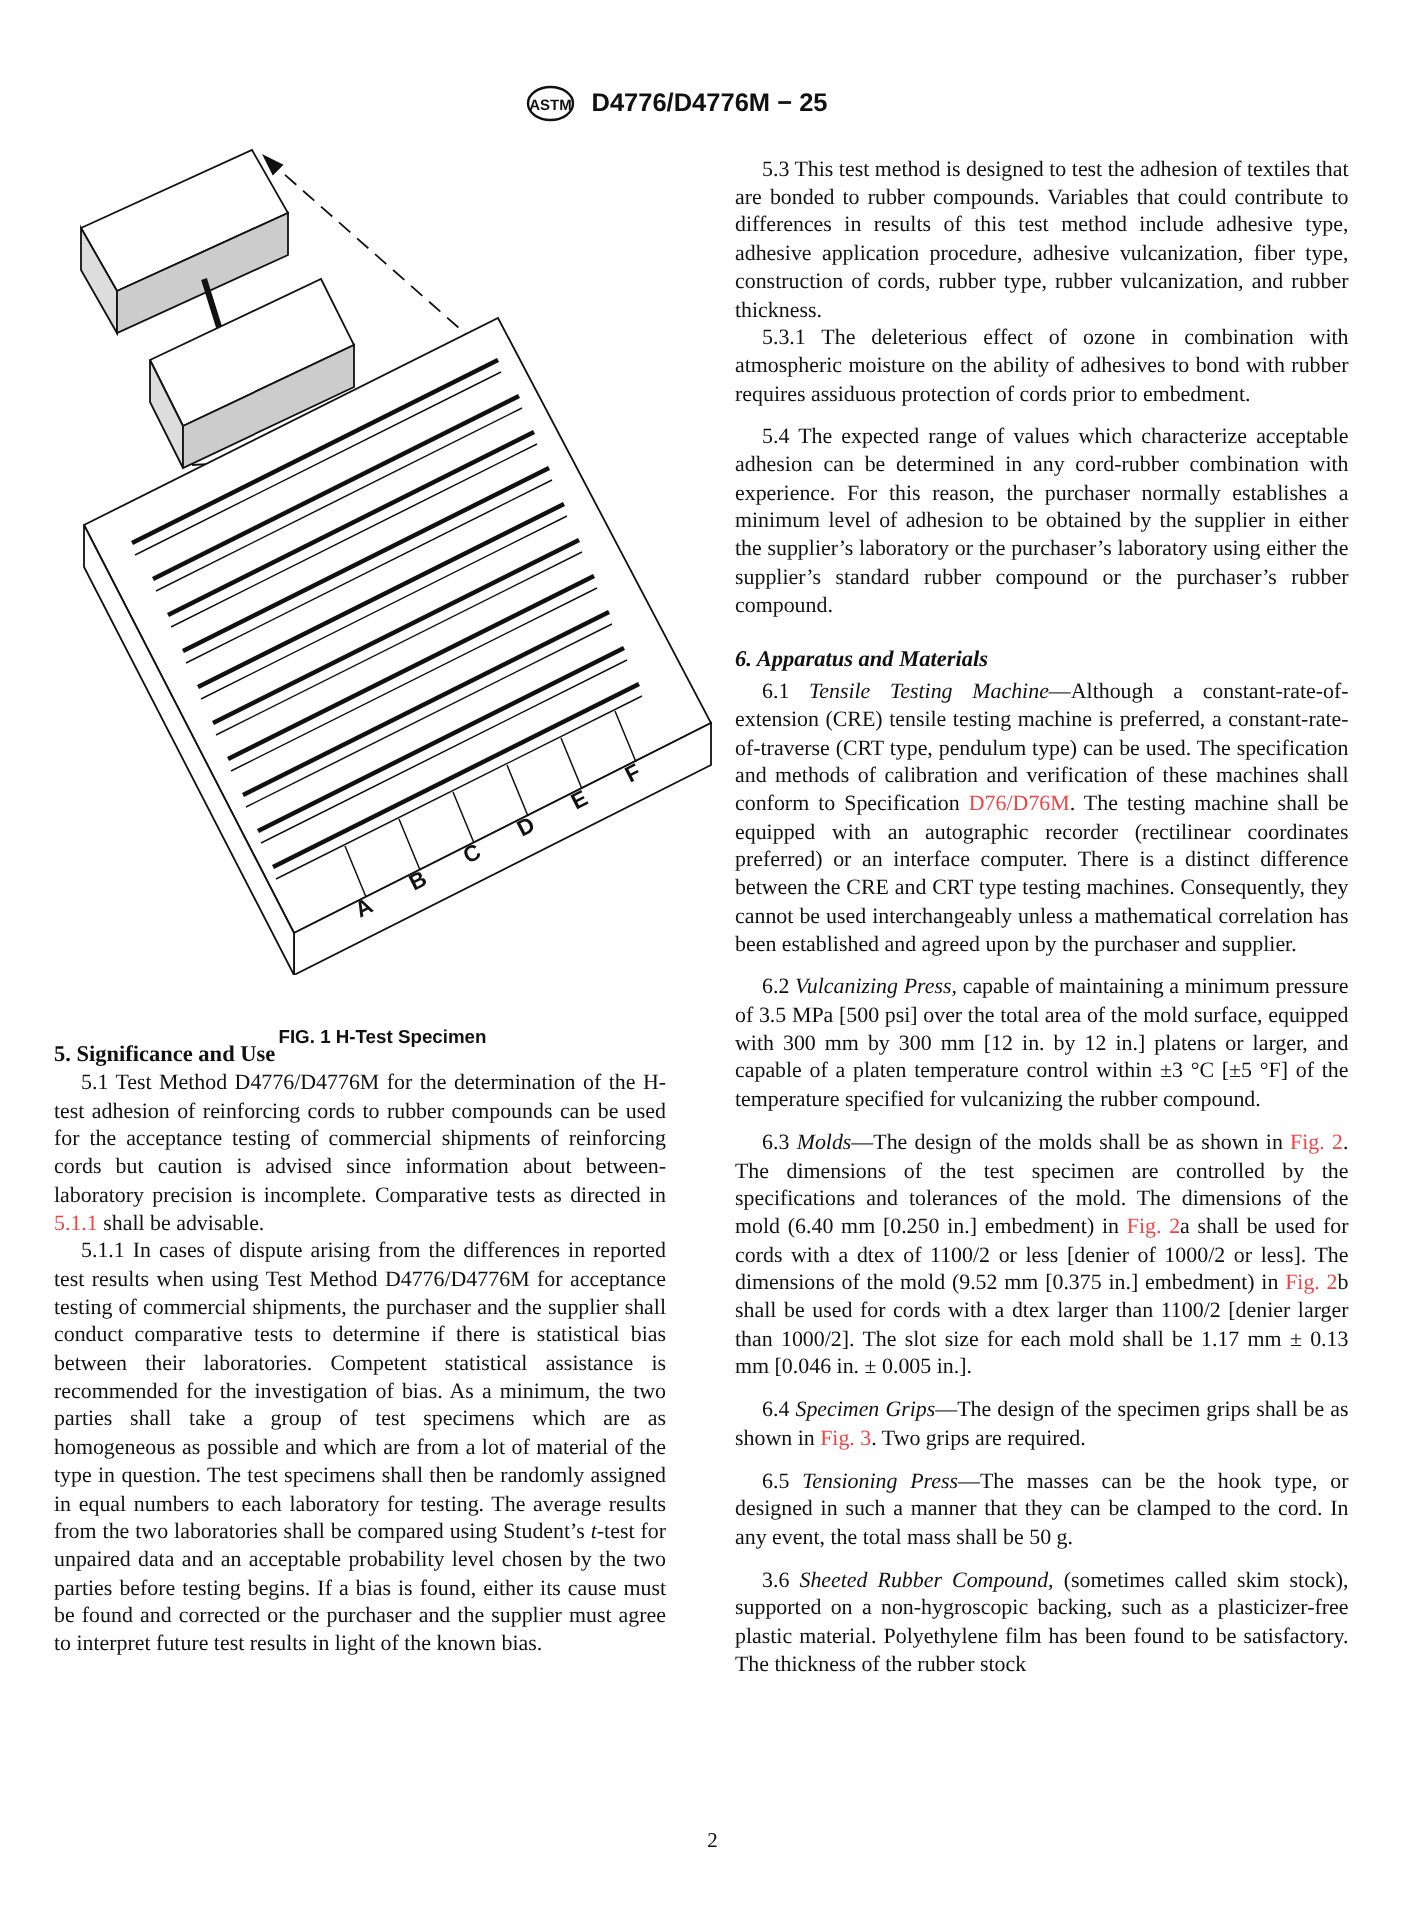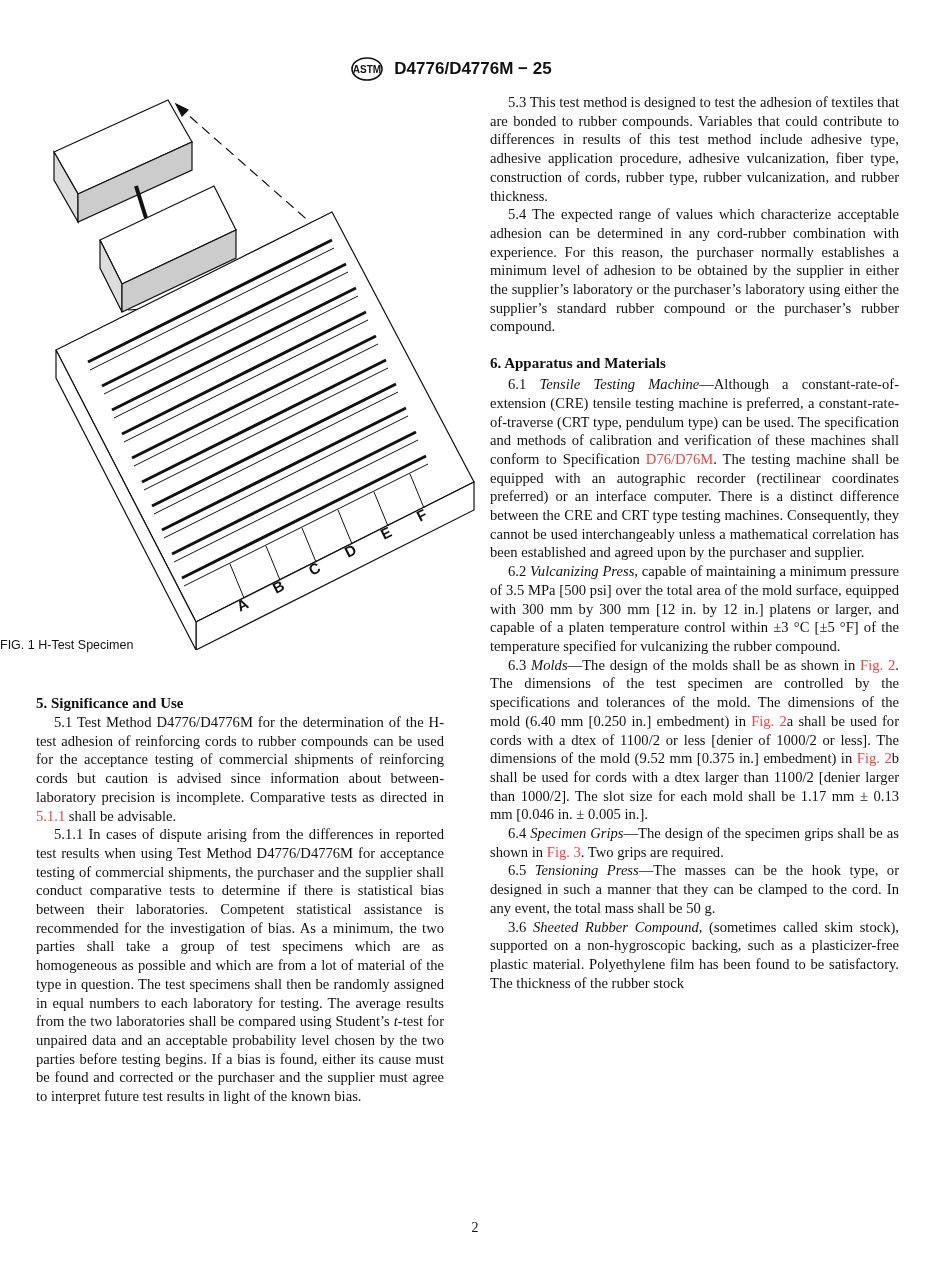--- a/index.html
+++ b/index.html
@@ -2,28 +2,28 @@
 <html><head>
 <meta charset="utf-8">
 <style>
   html, body { margin: 0; padding: 0; background: #ffffff; }
   body { width: 950px; height: 1272px; position: relative; overflow: hidden; color: #111; }
   .header { position: absolute; top: 56px; left: 0; width: 902px; text-align: center; }
   .header .logo { display: inline-block; vertical-align: middle; width: 34px; height: 26px; margin-right: 6px; }
   .header .title { display: inline-block; vertical-align: middle; font-family: "Liberation Sans", sans-serif; font-weight: bold; font-size: 17px; text-align: right; }
   .col { position: absolute; font-family: "Liberation Serif", serif; font-size: 14.6px; line-height: 18.7px; text-align: justify; }
   .col-left { left: 36px; width: 408px; }
-  .col-right { left: 490px; width: 409px; top: 93px; }
+  .col-right { left: 490px; width: 409px; top: 104px; }
   .col p { margin: 0 0 0 0; text-indent: 18px; }
-  .col p.gap { margin-top: 0; }
+  .col p.gap { margin-top: 10px; }
   .col h2 { font-family: "Liberation Serif", serif; font-weight: bold; font-size: 15px; margin: 0; line-height: 19px; }
-  .col-right h2 { margin-top: 18px; margin-bottom: 2px; }
+  .col-right h2 { margin-top: 18px; margin-bottom: 2px; font-style: italic; }
   .link { color: #ef4444; }
   .fig { position: absolute; left: 50px; top: 90px; width: 430px; height: 560px; }
-  .fig-caption { position: absolute; left: 0; width: 510px; top: 638px; text-align: left; font-family: "Liberation Sans", sans-serif; font-weight: normal; font-size: 12.5px; }
+  .fig-caption { position: absolute; left: 0; width: 510px; top: 684px; text-align: center; font-family: "Liberation Sans", sans-serif; font-weight: bold; font-size: 12.5px; }
   .sec5 { top: 694px; }
   .pagenum { position: absolute; top: 1220px; left: 0; width: 950px; text-align: center; font-family: "Liberation Serif", serif; font-size: 14px; }
   em { font-style: italic; }
 </style>
 </head>
 <body>
 
 <div class="header">
   <svg class="logo" viewBox="0 0 34 26">
     <ellipse cx="17" cy="13" rx="15" ry="11" fill="none" stroke="#111" stroke-width="1.6"></ellipse>
@@ -95,20 +95,21 @@
 <div class="fig-caption">FIG. 1  H-Test Specimen</div>
 
 <div class="col col-left sec5">
   <h2>5.  Significance and Use</h2>
   <p><span>5.1  Test Method D4776/D4776M for the determination of the H-test adhesion of reinforcing cords to rubber compounds can be used for the acceptance testing of commercial shipments of reinforcing cords but caution is advised since information about between-laboratory precision is incomplete. Comparative tests as directed in </span><a class="link">5.1.1</a><span> shall be advisable.</span></p>
   <p><span>5.1.1  In cases of dispute arising from the differences in reported test results when using Test Method D4776/D4776M for acceptance testing of commercial shipments, the purchaser and the supplier shall conduct comparative tests to determine if there is statistical bias between their laboratories. Competent statistical assistance is recommended for the investigation of bias. As a minimum, the two parties shall take a group of test specimens which are as homogeneous as possible and which are from a lot of material of the type in question. The test specimens shall then be randomly assigned in equal numbers to each laboratory for testing. The average results from the two laboratories shall be compared using Student’s </span><em>t</em><span>-test for unpaired data and an acceptable probability level chosen by the two parties before testing begins. If a bias is found, either its cause must be found and corrected or the purchaser and the supplier must agree to interpret future test results in light of the known bias.</span></p>
 </div>
 
 <div class="col col-right">
   <p>5.3  This test method is designed to test the adhesion of textiles that are bonded to rubber compounds. Variables that could contribute to differences in results of this test method include adhesive type, adhesive application procedure, adhesive vulcanization, fiber type, construction of cords, rubber type, rubber vulcanization, and rubber thickness.</p>
+  <p>5.3.1  The deleterious effect of ozone in combination with atmospheric moisture on the ability of adhesives to bond with rubber requires assiduous protection of cords prior to embedment.</p>
   <p class="gap">5.4  The expected range of values which characterize acceptable adhesion can be determined in any cord-rubber combination with experience. For this reason, the purchaser normally establishes a minimum level of adhesion to be obtained by the supplier in either the supplier’s laboratory or the purchaser’s laboratory using either the supplier’s standard rubber compound or the purchaser’s rubber compound.</p>
   <h2>6.  Apparatus and Materials</h2>
   <p><span>6.1 </span><em>Tensile Testing Machine</em><span>—Although a constant-rate-of-extension (CRE) tensile testing machine is preferred, a constant-rate-of-traverse (CRT type, pendulum type) can be used. The specification and methods of calibration and verification of these machines shall conform to Specification </span><a class="link">D76/D76M</a><span>. The testing machine shall be equipped with an autographic recorder (rectilinear coordinates preferred) or an interface computer. There is a distinct difference between the CRE and CRT type testing machines. Consequently, they cannot be used interchangeably unless a mathematical correlation has been established and agreed upon by the purchaser and supplier.</span></p>
   <p class="gap"><span>6.2 </span><em>Vulcanizing Press,</em><span> capable of maintaining a minimum pressure of 3.5 MPa [500 psi] over the total area of the mold surface, equipped with 300 mm by 300 mm [12 in. by 12 in.] platens or larger, and capable of a platen temperature control within ±3 °C [±5 °F] of the temperature specified for vulcanizing the rubber compound.</span></p>
   <p class="gap"><span>6.3 </span><em>Molds</em><span>—The design of the molds shall be as shown in </span><a class="link">Fig. 2</a><span>. The dimensions of the test specimen are controlled by the specifications and tolerances of the mold. The dimensions of the mold (6.40 mm [0.250 in.] embedment) in </span><a class="link">Fig. 2</a><span>a shall be used for cords with a dtex of 1100/2 or less [denier of 1000/2 or less]. The dimensions of the mold (9.52 mm [0.375 in.] embedment) in </span><a class="link">Fig. 2</a><span>b shall be used for cords with a dtex larger than 1100/2 [denier larger than 1000/2]. The slot size for each mold shall be 1.17 mm ± 0.13 mm [0.046 in. ± 0.005 in.].</span></p>
   <p class="gap"><span>6.4  </span><em>Specimen Grips</em><span>—The design of the specimen grips shall be as shown in </span><a class="link">Fig. 3</a><span>. Two grips are required.</span></p>
   <p class="gap"><span>6.5  </span><em>Tensioning Press</em><span>—The masses can be the hook type, or designed in such a manner that they can be clamped to the cord. In any event, the total mass shall be 50 g.</span></p>
   <p class="gap"><span>3.6 </span><em>Sheeted Rubber Compound,</em><span> (sometimes called skim stock), supported on a non-hygroscopic backing, such as a plasticizer-free plastic material. Polyethylene film has been found to be satisfactory. The thickness of the rubber stock</span></p>
 </div>
 

